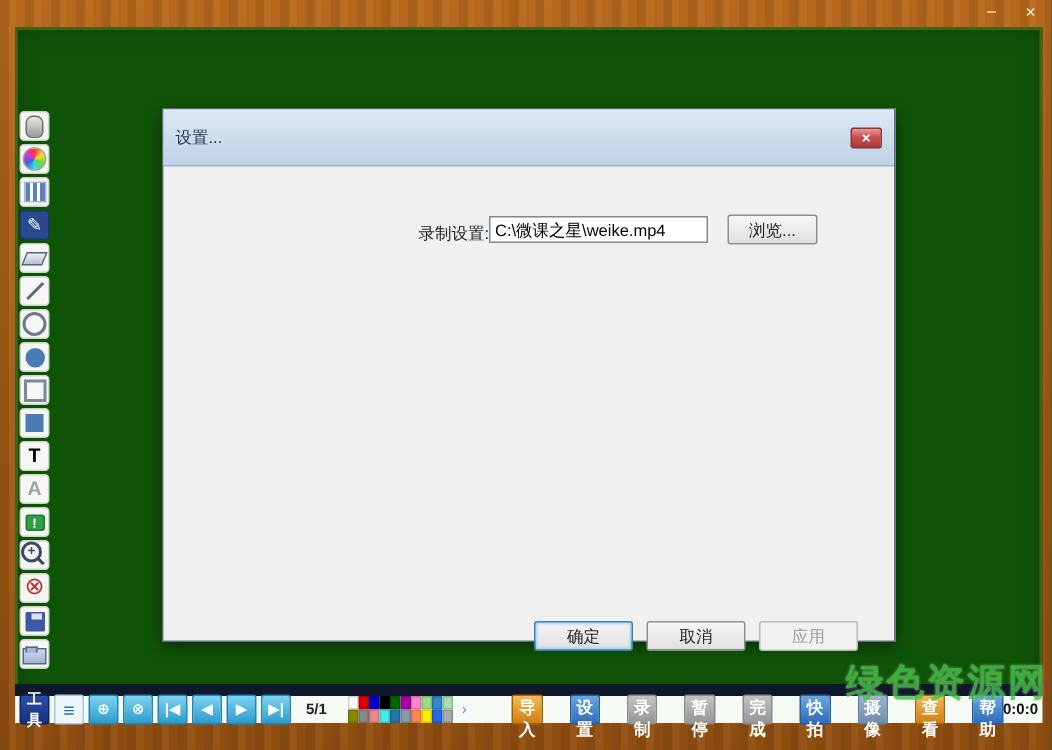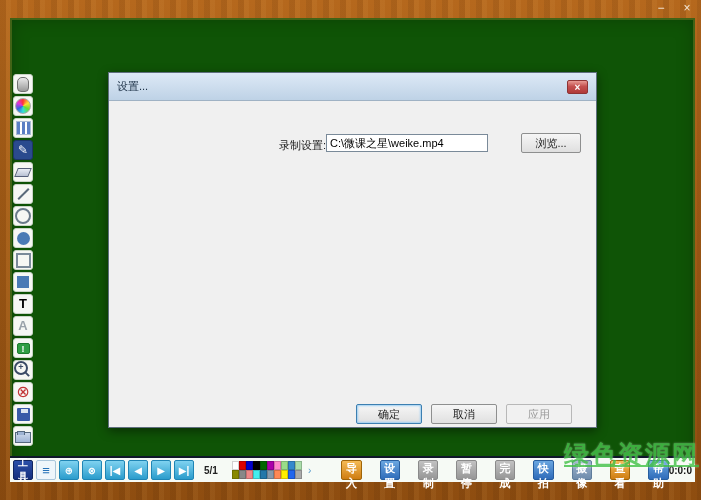--- a/index.html
+++ b/index.html
@@ -45,21 +45,21 @@
     transform:rotate(45deg); right:2px; bottom:4px; }
   .k-clear .tool-glyph { color:#c23434; font-size:16px; line-height:16px; }
   .k-save::before { content:""; width:13px; height:13px; background:#3a5aa8; border-radius:1px; }
   .k-save::after { content:""; position:absolute; top:4px; left:7px; width:7px; height:4px; background:#dde4f0; }
   .k-folder::before { content:""; width:14px; height:9px; margin-top:3px;
     background:linear-gradient(180deg,#cdd9ec,#9fb4d4); border:1px solid #55687e; }
   .k-folder::after { content:""; position:absolute; top:4px; left:3px; width:6px; height:3px;
     background:#9fb4d4; border:1px solid #55687e; border-bottom:none; }
   
   .bottom-bar { position:absolute; left:0; right:0; bottom:0; height:26px; background:#f6faf5;
-    border-top:2px solid #0f172a; display:flex; align-items:center; padding:0 3px; z-index:10; }
+    border-top:8px solid #0f172a; display:flex; align-items:center; padding:0 3px; z-index:10; }
   .nav-group { display:flex; gap:3px; align-items:center; }
   .nav-btn { min-width:20px; height:20px; padding:0 2px; border-radius:2px; color:#fff; font-weight:700;
     font-size:10px; display:flex; align-items:center; justify-content:center; cursor:pointer;
     background:linear-gradient(180deg,#7fd2f0,#2b9ccc); border:1px solid #1f85b5; }
   .nav-btn.navy { background:linear-gradient(180deg,#2a4fa8,#16307e); border-color:#10265f; }
   .nav-btn.light { background:#eef6fb; color:#2471b8; border-color:#aac6da; font-size:13px; }
   .page-indicator { font-size:10px; color:#222; margin:0 6px 0 10px; font-weight:700; }
   .palette { display:grid; grid-template-columns:repeat(10,7px); grid-auto-rows:9px; margin-left:8px; }
   .swatch { width:7px; height:9px; cursor:pointer; box-shadow:inset 0 0 0 1px rgba(0,0,0,.18); }
   .palette-more { font-size:10px; color:#5599cc; margin:0 4px 0 6px; cursor:pointer; }
@@ -67,40 +67,40 @@
   .act-btn { height:20px; padding:0 3px; font-size:11px; color:#fff; font-weight:700; border-radius:2px; cursor:pointer; }
   .act-btn.orange { background:linear-gradient(180deg,#f5bb55,#cf7d12); border:1px solid #a06508; }
   .act-btn.blue   { background:linear-gradient(180deg,#6aa6e0,#2f6cba); border:1px solid #275d9e; }
   .act-btn.gray   { background:linear-gradient(180deg,#c2c2c2,#969696); border:1px solid #8a8a8a; }
   .act-btn.slate  { background:linear-gradient(180deg,#9db2cc,#6f8cac); border:1px solid #5f7c9b; }
   .timer { font-size:10px; font-weight:700; color:#111; }
   .app-name { font-size:12px; color:#111; margin-left:16px; }
   
   .watermark { position:absolute; right:2px; top:438px; z-index:50; text-align:center; pointer-events:none; }
   .wm-title { font-size:25px; font-weight:700; color:#46c24b; opacity:.82; letter-spacing:2px;
-    text-shadow:0 0 2px rgba(255,255,255,.55);text-decoration:underline; }
+    text-shadow:0 0 2px rgba(255,255,255,.55); }
   .wm-url { font-size:13px; color:#a8c8d8; opacity:.8; margin-top:-5px; }
   
   .dialog { position:absolute; left:108px; top:72px; width:489px; height:356px; z-index:40;
     background:#f0f0f0; border:1px solid #5f6f7f; box-shadow:0 3px 10px rgba(0,0,0,.45); }
-  .dlg-titlebar { height:28px; background:linear-gradient(180deg,#dde9f6,#bed2e6); border-bottom:1px solid #9fb2c4;
+  .dlg-titlebar { height:38px; background:linear-gradient(180deg,#dde9f6,#bed2e6); border-bottom:1px solid #9fb2c4;
     display:flex; align-items:center; padding:0 8px; }
   .dlg-title { font-size:11px; color:#1e3248; }
   .dlg-close { margin-left:auto; width:21px; height:14px; border-radius:2px; color:#fff; font-weight:700;
     font-size:10px; line-height:13px; text-align:center; cursor:pointer;
     background:linear-gradient(180deg,#e89a93,#c4504f 45%,#b03a39); border:1px solid #8e3434; }
   .dlg-body { position:relative; height:333px; }
   .cat-list { position:absolute; left:12px; top:24px; width:97px; height:300px; background:#fff;
     border:1px solid #828790; font-size:11px; overflow:hidden; }
   .cat-item { height:14px; line-height:13px; padding:0 3px; border-bottom:1px solid #e2e2e2; color:#222; cursor:pointer; }
   .cat-item.sel { background:#4f9ae8; color:#fff; border-bottom-color:#4f9ae8; }
   .path-label { position:absolute; left:170px; top:37px; font-size:11px; color:#222; }
-  .path-input { position:absolute; left:217px; top:33px; width:162px; height:18px; border:1px solid #7a8a99;
+  .path-input { position:absolute; left:217px; top:33px; width:146px; height:18px; border:1px solid #7a8a99;
     font-size:11px; padding:0 3px; background:#fff; }
-  .browse-btn { position:absolute; left:412px; top:32px; width:60px; height:20px; font-size:11px; color:#222;
+  .browse-btn { position:absolute; left:376px; top:32px; width:60px; height:20px; font-size:11px; color:#222;
     background:linear-gradient(180deg,#f6f6f6,#dfdfdf); border:1px solid #8e8f8f; border-radius:2px; cursor:pointer; }
   .dlg-footer { position:absolute; right:24px; bottom:10px; display:flex; gap:9px; }
   .dlg-btn { width:66px; height:20px; font-size:11px; color:#222; border-radius:2px; cursor:pointer;
     background:linear-gradient(180deg,#f6f6f6,#e0e0e0); border:1px solid #8e8f8f; }
   .dlg-btn.default { border-color:#3c7fb1; box-shadow:inset 0 0 2px 1px #9ccef2; }
   .dlg-btn.disabled { color:#9a9a9a; border-color:#b8b8b8; background:#f1f1f1; box-shadow:none; }
 </style>
 </head>
 <body>
 

